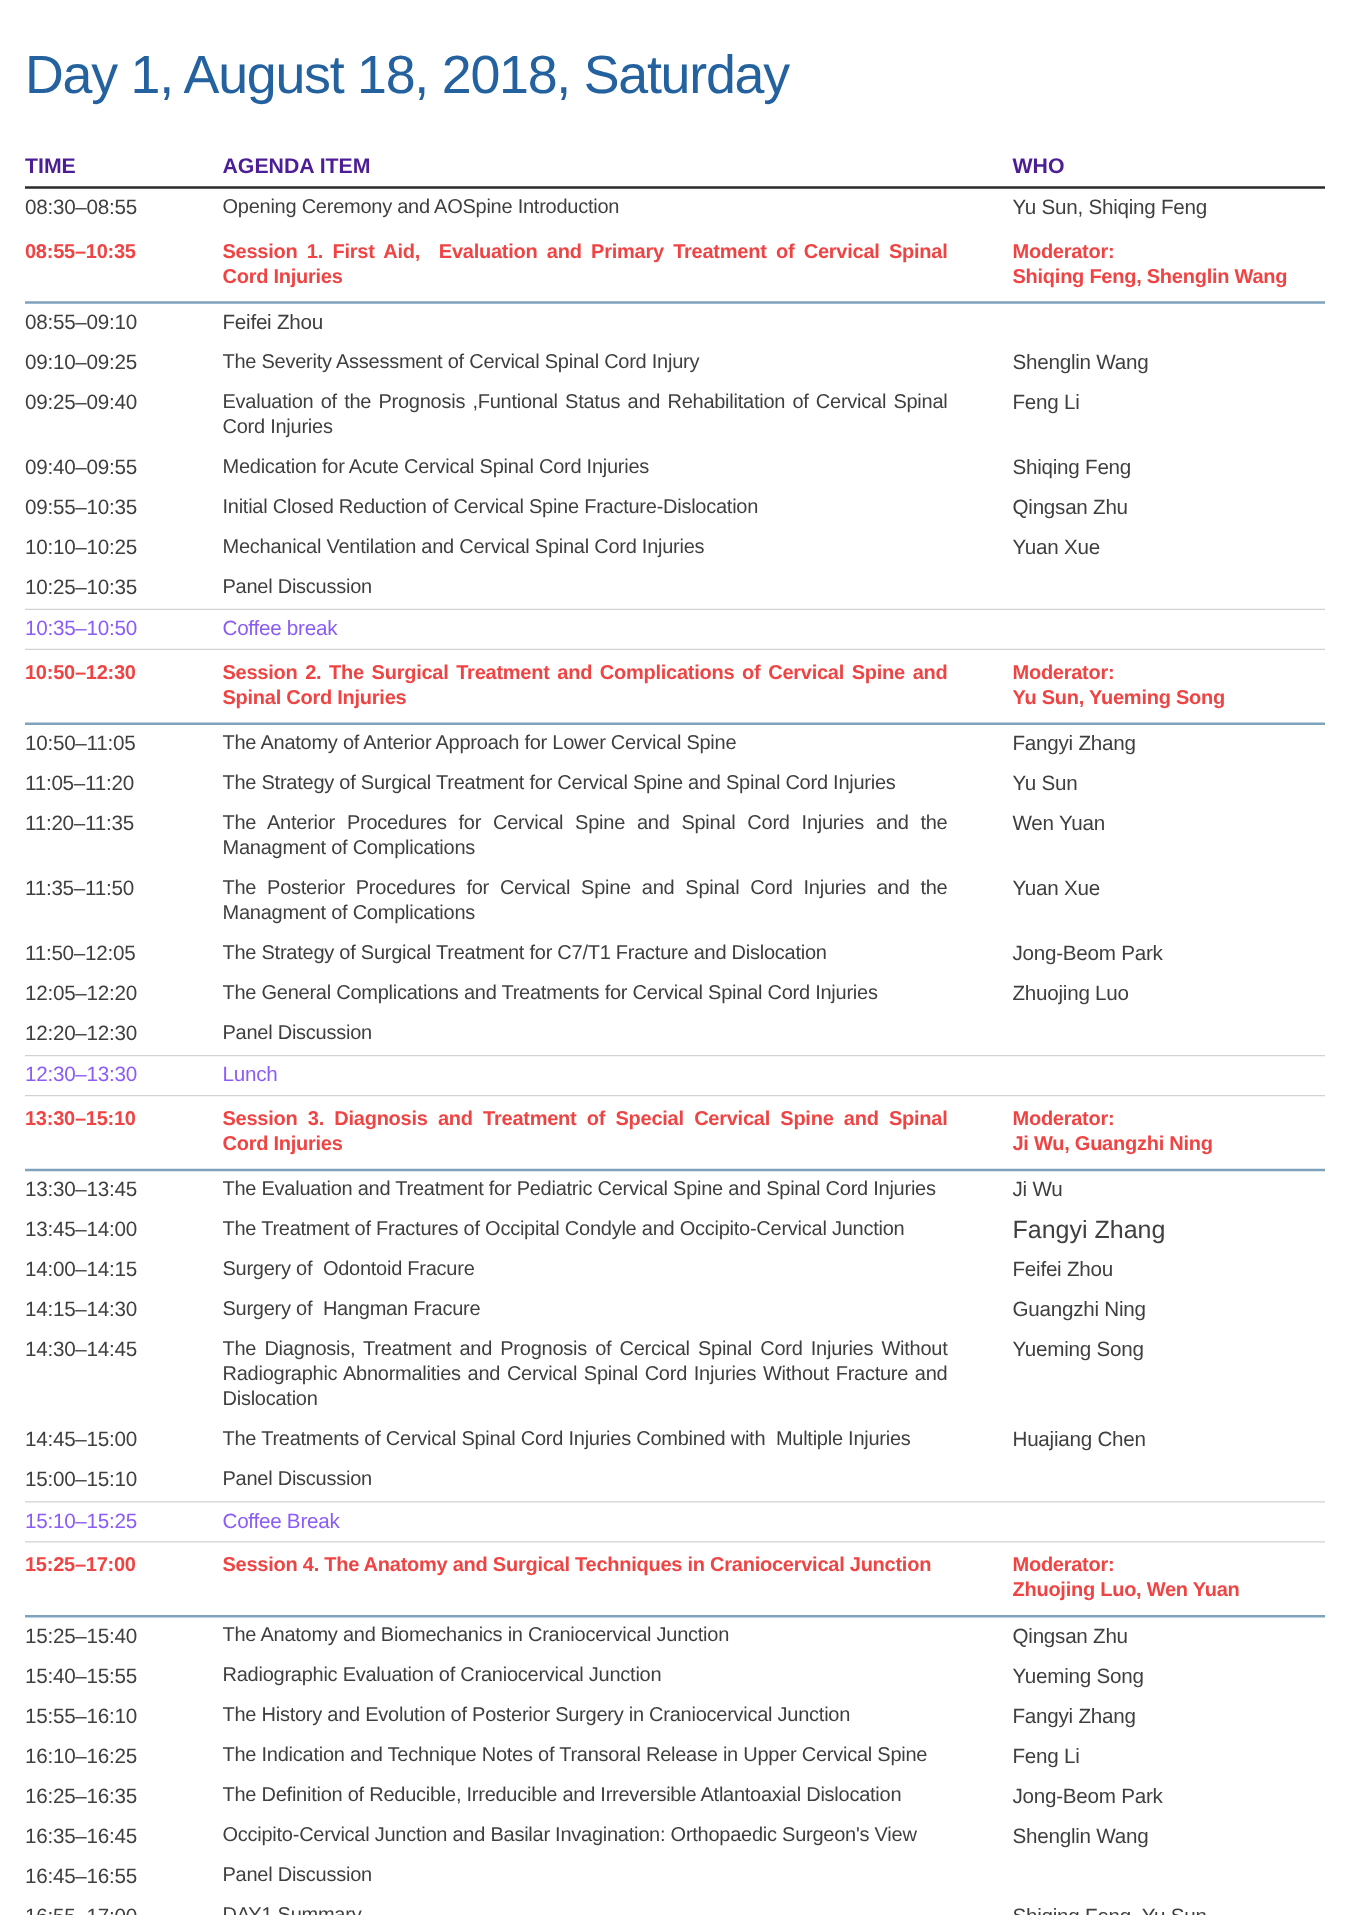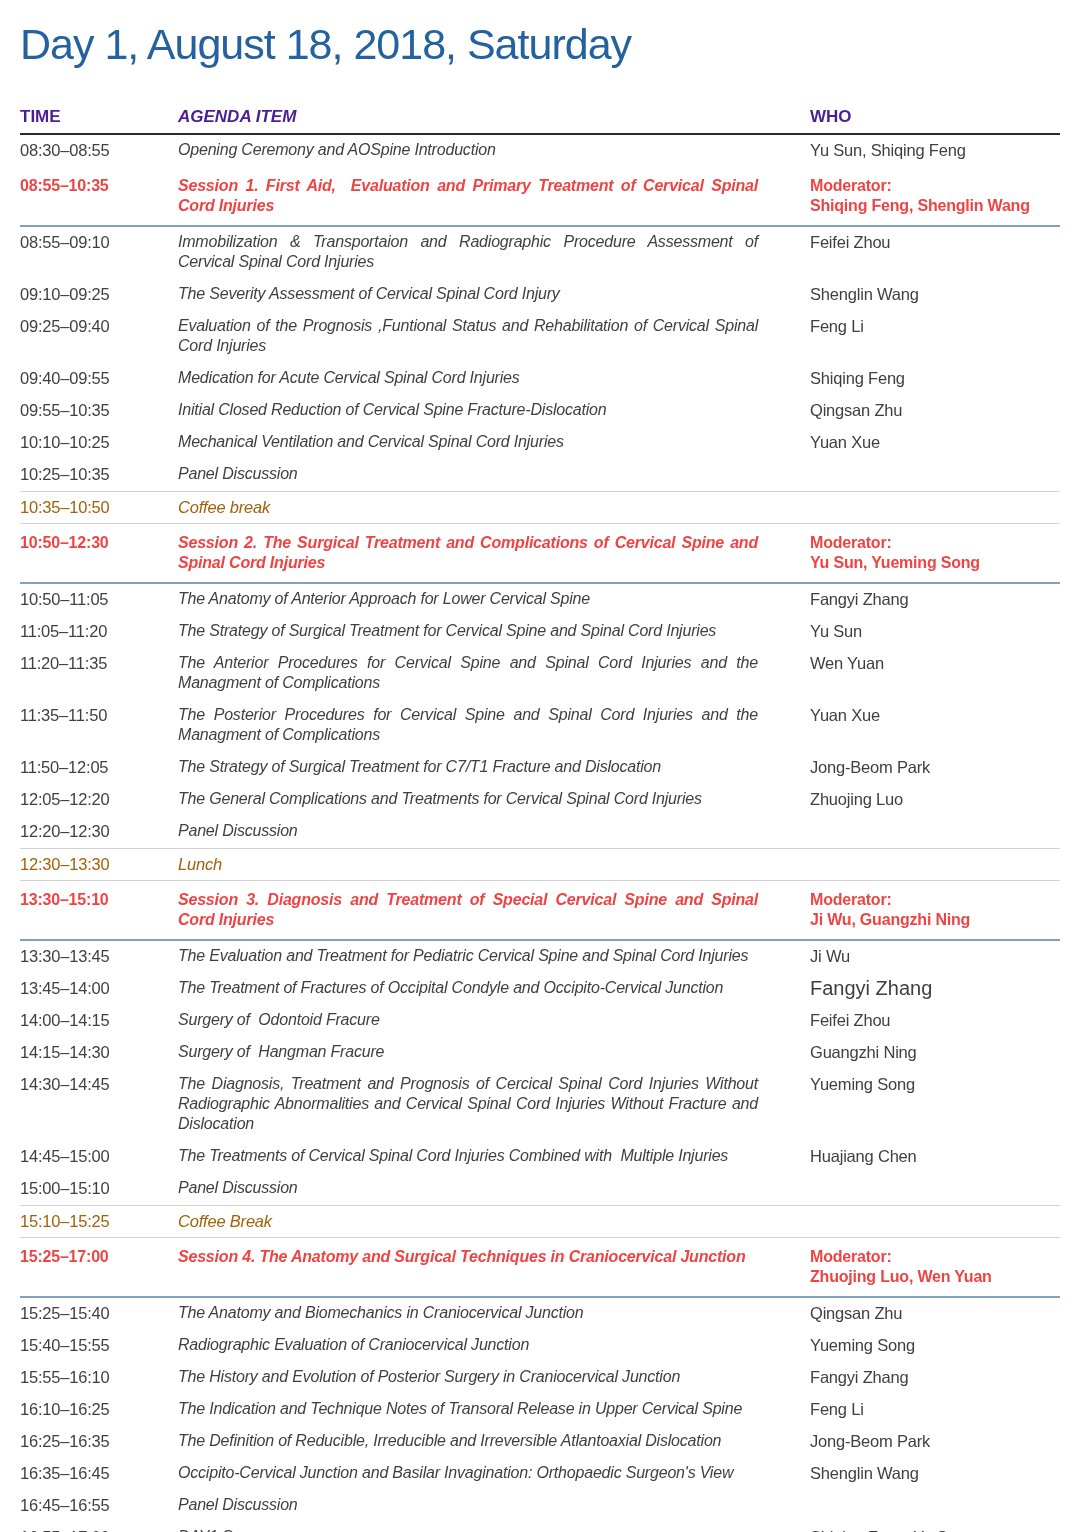--- a/index.html
+++ b/index.html
@@ -10,30 +10,30 @@
     color:#3f3f3f;
     overflow:hidden;
     position:relative;
   }
   .page{padding:0 20px;position:relative;}
   .title{
     font-size:43px;
     font-weight:400;
     letter-spacing:-1px;
     color:#24619f;
-    margin:20px 0 38px 0;
+    margin:36px 0 38px 0;
   }
   .table{width:1040px;}
   .row{
     display:grid;
     grid-template-columns:158px 632px 1fr;
     align-items:start;
   }
   .cell{box-sizing:border-box;}
-  .agenda{padding-right:52px;text-align:justify;white-space:pre-wrap;font-style:italic;}
+  .agenda{padding-right:52px;text-align:justify;white-space:pre-wrap;}
   .row.head{
     border-bottom:2px solid #2b2b2b;
     padding-bottom:6px;
   }
   .th{
     font-weight:bold;
     font-size:17px;
     color:#4c1d95;
     text-align:left;
     white-space:normal;
@@ -61,21 +61,21 @@
     letter-spacing:-0.2px;
   }
   .mod-label,.mod-names{display:block;}
   .row.break{
     padding:5px 0 6px 0;
     border-top:1px solid #d2d2d2;
     border-bottom:1px solid #d2d2d2;
     font-size:16.5px;
     line-height:20px;
   }
-  .row.break .time,.row.break .agenda{color:#a16207;letter-spacing:-0.2px;}
+  .row.break .time,.row.break .agenda{color:#8b5cf6;letter-spacing:-0.2px;}
   .fit{display:inline-block;transform-origin:left center;white-space:pre;text-align:center;}
   .agenda.nowrap{text-align:left;}
 </style>
 </head>
 <body>
 
 <div class="page">
   <h1 class="title">Day 1, August 18, 2018, Saturday</h1>
 
   <div class="table">
@@ -93,21 +93,20 @@
       <div class="row session">
         <div class="cell time">08:55–10:35</div>
         <div class="cell agenda">Session 1. First Aid,  Evaluation and Primary Treatment of Cervical Spinal Cord Injuries</div>
         <div class="cell who">
           <div class="mod-label">Moderator:</div>
           <div class="mod-names">Shiqing Feng, Shenglin Wang</div>
         </div>
       </div>
       <div class="row item">
         <div class="cell time">08:55–09:10</div>
-        <div class="cell agenda">Immobilization &amp; Transportaion and Radiographic Procedure Assessment of Cervical Spinal Cord Injuries</div>
         <div class="cell who">Feifei Zhou</div>
       </div>
       <div class="row item">
         <div class="cell time">09:10–09:25</div>
         <div class="cell agenda nowrap"><span class="fit">The Severity Assessment of Cervical Spinal Cord Injury</span></div>
         <div class="cell who">Shenglin Wang</div>
       </div>
       <div class="row item">
         <div class="cell time">09:25–09:40</div>
         <div class="cell agenda">Evaluation of the Prognosis ,Funtional Status and Rehabilitation of Cervical Spinal Cord Injuries</div>

